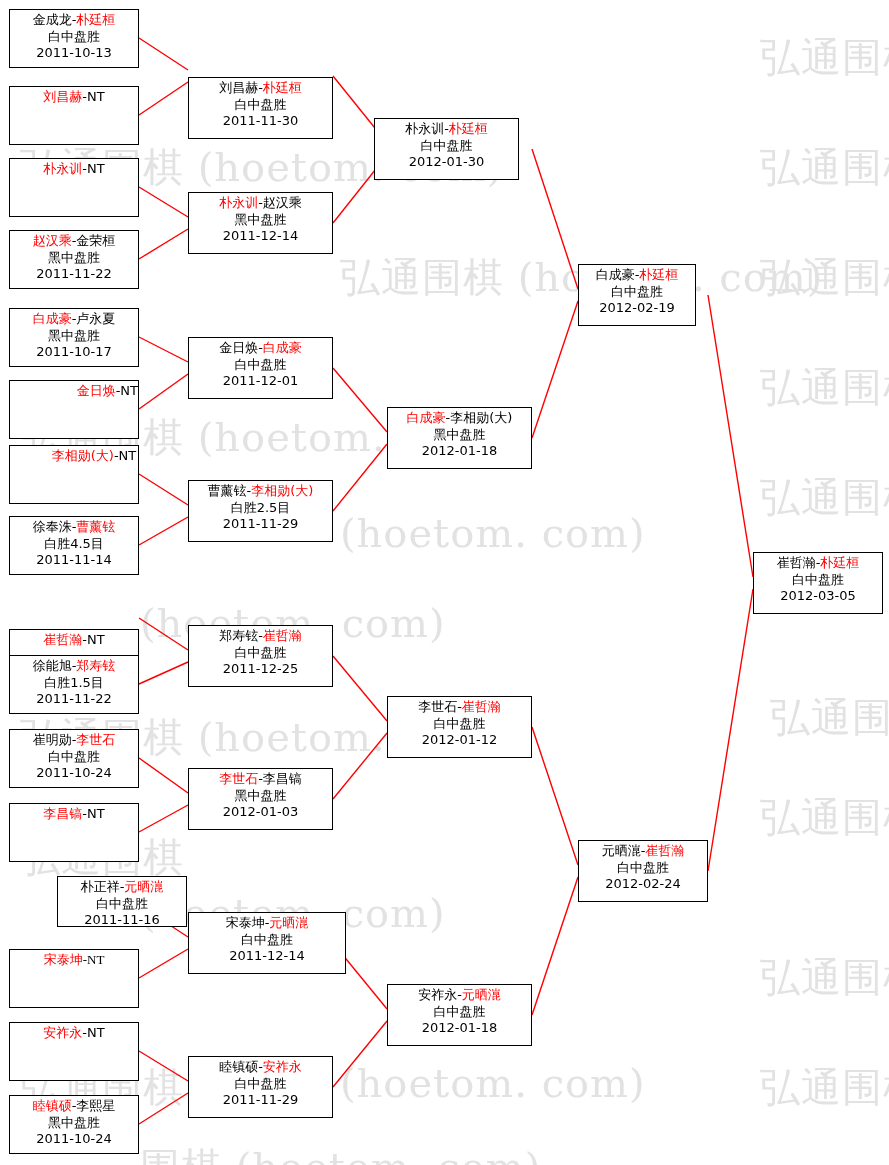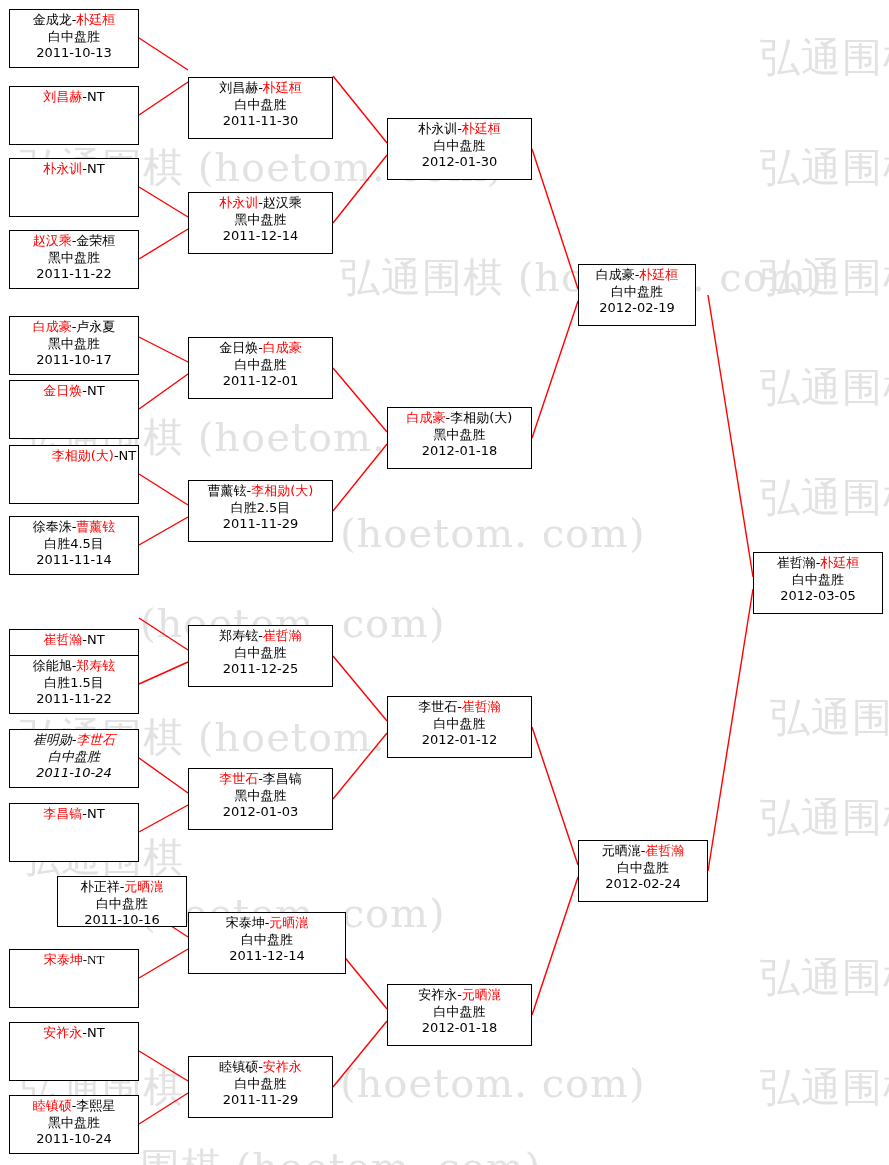--- a/index.html
+++ b/index.html
@@ -133,56 +133,56 @@
         <span class="ln pair"><span class="red">刘昌赫</span><span class="blk">-</span><span class="blk">NT</span></span>
       </div>
       <div class="node" style="left: 9px; top: 158px; width: 130px; height: 59px;">
         <span class="ln pair"><span class="red">朴永训</span><span class="blk">-</span><span class="blk">NT</span></span>
       </div>
       <div class="node" style="left: 9px; top: 230px; width: 130px; height: 59px;">
         <span class="ln pair"><span class="red">赵汉乘</span><span class="blk">-</span><span class="blk">金荣桓</span></span>
         <span class="ln blk">黑中盘胜</span>
         <span class="ln blk">2011-11-22</span>
       </div>
-      <div class="node" style="left: 9px; top: 316px; width: 130px; height: 59px;">
+      <div class="node" style="left: 9px; top: 308px; width: 130px; height: 59px;">
         <span class="ln pair"><span class="red">白成豪</span><span class="blk">-</span><span class="blk">卢永夏</span></span>
         <span class="ln blk">黑中盘胜</span>
         <span class="ln blk">2011-10-17</span>
       </div>
-      <div class="node" style="left: 9px; top: 380px; width: 130px; height: 59px;">
+      <div class="node" style="left: 9px; top: 380px; width: 130px; height: 59px; text-align: right;">
         <span class="ln pair"><span class="red">金日焕</span><span class="blk">-</span><span class="blk">NT</span></span>
       </div>
       <div class="node" style="left: 9px; top: 445px; width: 130px; height: 59px; padding-left: 40px;">
         <span class="ln pair"><span class="red">李相勋(大)</span><span class="blk">-</span><span class="blk">NT</span></span>
       </div>
       <div class="node" style="left: 9px; top: 516px; width: 130px; height: 59px;">
         <span class="ln pair"><span class="blk">徐奉洙</span><span class="blk">-</span><span class="red">曹薰铉</span></span>
         <span class="ln blk">白胜4.5目</span>
         <span class="ln blk">2011-11-14</span>
       </div>
       <div class="node" style="left: 9px; top: 589px; width: 130px; height: 59px; margin-top: 40px;">
         <span class="ln pair"><span class="red">崔哲瀚</span><span class="blk">-</span><span class="blk">NT</span></span>
       </div>
       <div class="node" style="left: 9px; top: 655px; width: 130px; height: 59px;">
         <span class="ln pair"><span class="blk">徐能旭</span><span class="blk">-</span><span class="red">郑寿铉</span></span>
         <span class="ln blk">白胜1.5目</span>
         <span class="ln blk">2011-11-22</span>
       </div>
-      <div class="node" style="left: 9px; top: 729px; width: 130px; height: 59px; font-style: italic;">
+      <div class="node" style="left: 9px; top: 729px; width: 130px; height: 59px;">
         <span class="ln pair"><span class="blk">崔明勋</span><span class="blk">-</span><span class="red">李世石</span></span>
         <span class="ln blk">白中盘胜</span>
         <span class="ln blk">2011-10-24</span>
       </div>
       <div class="node" style="left: 9px; top: 803px; width: 130px; height: 59px;">
         <span class="ln pair"><span class="red">李昌镐</span><span class="blk">-</span><span class="blk">NT</span></span>
       </div>
       <div class="node" style="left: 9px; top: 876px; width: 130px; height: 51px; margin-left: 48px;">
         <span class="ln pair"><span class="blk">朴正祥</span><span class="blk">-</span><span class="red">元晒潉</span></span>
         <span class="ln blk">白中盘胜</span>
-        <span class="ln blk">2011-10-16</span>
+        <span class="ln blk">2011-11-16</span>
       </div>
       <div class="node" style="left: 9px; top: 949px; width: 130px; height: 59px; font-family: Liberation Serif, serif;">
         <span class="ln pair"><span class="red">宋泰坤</span><span class="blk">-</span><span class="blk">NT</span></span>
       </div>
       <div class="node" style="left: 9px; top: 1022px; width: 130px; height: 59px;">
         <span class="ln pair"><span class="red">安祚永</span><span class="blk">-</span><span class="blk">NT</span></span>
       </div>
       <div class="node" style="left: 9px; top: 1095px; width: 130px; height: 59px;">
         <span class="ln pair"><span class="red">睦镇硕</span><span class="blk">-</span><span class="blk">李熙星</span></span>
         <span class="ln blk">黑中盘胜</span>
@@ -221,21 +221,21 @@
       <div class="node" style="left: 188px; top: 912px; width: 158px; height: 62px;">
         <span class="ln pair"><span class="blk">宋泰坤</span><span class="blk">-</span><span class="red">元晒潉</span></span>
         <span class="ln blk">白中盘胜</span>
         <span class="ln blk">2011-12-14</span>
       </div>
       <div class="node" style="left: 188px; top: 1056px; width: 145px; height: 62px;">
         <span class="ln pair"><span class="blk">睦镇硕</span><span class="blk">-</span><span class="red">安祚永</span></span>
         <span class="ln blk">白中盘胜</span>
         <span class="ln blk">2011-11-29</span>
       </div>
-      <div class="node" style="left: 387px; top: 118px; width: 145px; height: 62px;">
+      <div class="node" style="left: 374px; top: 118px; width: 145px; height: 62px;">
         <span class="ln pair"><span class="blk">朴永训</span><span class="blk">-</span><span class="red">朴廷桓</span></span>
         <span class="ln blk">白中盘胜</span>
         <span class="ln blk">2012-01-30</span>
       </div>
       <div class="node" style="left: 387px; top: 407px; width: 145px; height: 62px;">
         <span class="ln pair"><span class="red">白成豪</span><span class="blk">-</span><span class="blk">李相勋(大)</span></span>
         <span class="ln blk">黑中盘胜</span>
         <span class="ln blk">2012-01-18</span>
       </div>
       <div class="node" style="left: 387px; top: 696px; width: 145px; height: 62px;">

